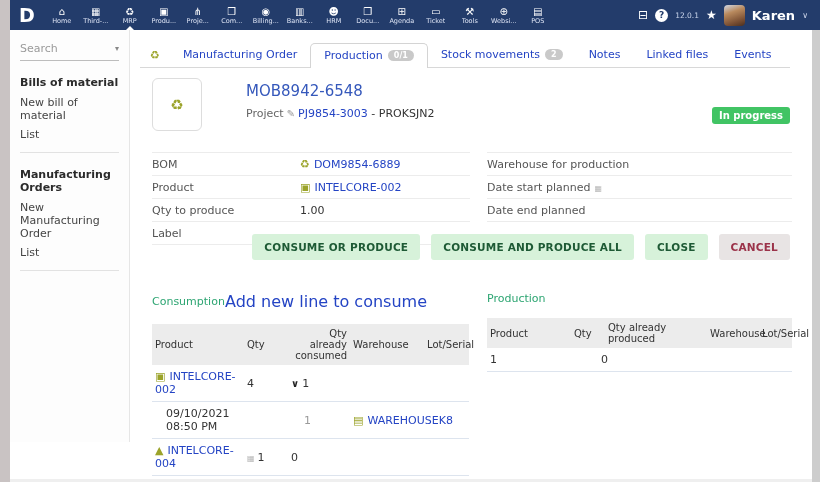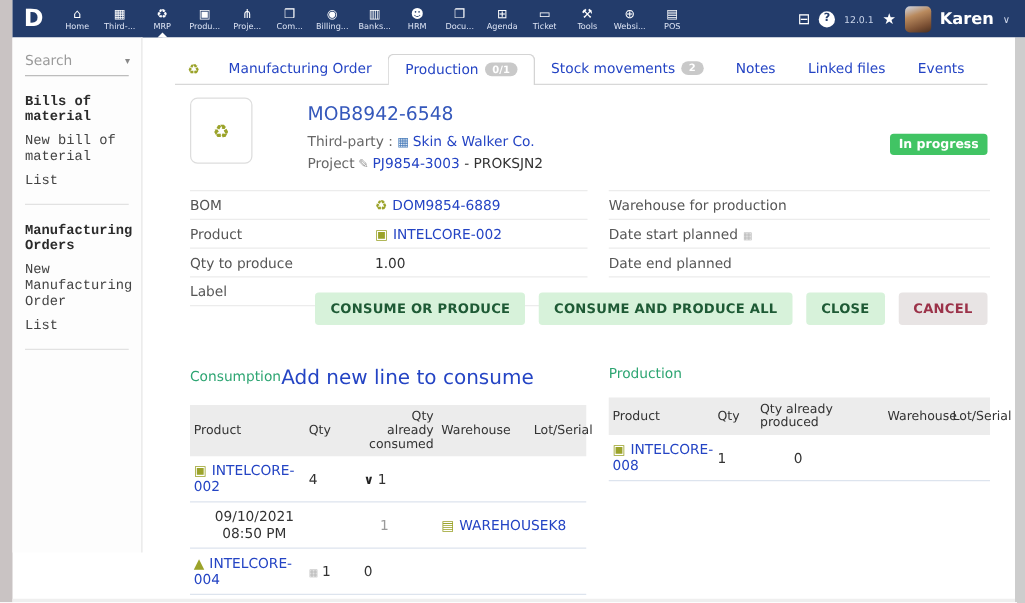--- a/index.html
+++ b/index.html
@@ -28,29 +28,29 @@
   .help-ic { width:13px; height:13px; border-radius:50%; background:#fff; color:#233c6b; font-size:9px;
              font-weight:bold; text-align:center; line-height:13px; cursor:pointer; }
   .version { font-size:7.5px; color:#c9d4ea; }
   .star-ic { font-size:12px; color:#fff; cursor:pointer; }
   .avatar { width:21px; height:21px; border-radius:4px; cursor:pointer;
             background:linear-gradient(160deg,#cfd8e8 0%,#b98a5e 35%,#7a4f33 75%,#4a2f1f 100%); }
   .username { font-size:13px; font-weight:bold; color:#fff; cursor:pointer; }
   .user-caret { font-size:8px; color:#cfd8ec; cursor:pointer; }
 
   
-  .sidebar { position:absolute; left:10px; top:30px; width:104px; height:412px; background:#fdfdfd;
+  .sidebar { position:absolute; left:10px; top:30px; width:120px; height:412px; background:#fdfdfd;
              border-right:1px solid #e6e6e6; padding-top:12px; }
   .search-row { margin:0 10px; border-bottom:1px solid #bdbdbd; display:flex; align-items:center;
                 justify-content:space-between; padding-bottom:5px; }
   .search-row input { border:none; outline:none; background:transparent; width:80px; font-size:11px;
                       color:#555; font-family:inherit; }
   .search-row input::placeholder { color:#9a9a9a; }
   .search-caret { font-size:8px; color:#888; cursor:pointer; }
-  .side-section { padding:0 10px; margin-top:15px;font-family:Liberation Mono, monospace; }
+  .side-section { padding:0 10px; margin-top:15px; }
   .side-title { font-size:11px; font-weight:bold; color:#2b2b2b; margin-bottom:7px; }
   .side-link { font-size:11px; color:#444; margin:6px 0; cursor:pointer; line-height:13px; }
   .side-div { border-bottom:1px solid #e2e2e2; margin:11px 10px 0 10px; }
 
   
   .content { position:absolute; left:130px; top:30px; width:682px; bottom:3px; background:#fff; }
 
   .tabs { position:absolute; left:10px; top:14px; width:650px; display:flex; align-items:flex-end;
           border-bottom:1px solid #d8d8d8; height:24px; }
   .tab { font-size:11px; color:#2444c4; padding:5px 13px 6px 13px; cursor:pointer; white-space:nowrap; }
@@ -102,21 +102,21 @@
 
   .grid-head { display:grid; background:#ececec; font-size:10px; color:#333; margin-top:13px;
                align-items:center; padding:4px 0; min-height:24px; }
   .grid-row { display:grid; font-size:11px; color:#333; border-bottom:1px solid #dde4ee;
               padding:5px 0; align-items:center; }
   .cons-grid { grid-template-columns:92px 44px 62px 74px 45px; }
   .prod-grid { grid-template-columns:84px 34px 102px 52px 33px; }
   .cell { padding:0 3px; }
   .c-right { text-align:right; }
   .hdr-wrap { line-height:11px; }
-  .date-cell { padding-left:14px; line-height:13px; color:#333;text-align:center; }
+  .date-cell { padding-left:14px; line-height:13px; color:#333; }
   .muted { color:#9a9a9a; }
   .exp-chev { font-weight:bold; color:#222; font-size:10px; margin-right:3px; cursor:pointer; }
 </style>
 </head>
 <body>
 
 <div class="page">
   <div class="left-strip"></div>
 
   <div class="navbar">
@@ -230,23 +230,20 @@
       <div class="tab">Events</div>
     </div>
 
     <div class="banner">
       <div class="photo-box">
         <span class="olive">♻</span>
       </div>
       <div class="banner-text">
         <div class="ref-title">MOB8942-6548</div>
         <div class="banner-line">
-          <span>Third-party : </span><span class="bld-ic">▦</span><span class="blue-link">Skin &amp; Walker Co.</span>
-        </div>
-        <div class="banner-line">
           <span>Project</span><span class="pencil">✎</span><span class="blue-link">PJ9854-3003</span><span class="dark-txt"> - PROKSJN2</span>
         </div>
       </div>
     </div>
 
     <div class="status-badge">In progress</div>
 
     <div class="ftable fl">
       <div class="frow">
         <div class="flabel">BOM</div>
@@ -328,21 +325,20 @@
         <span class="sec-title">Production</span>
       </div>
       <div class="grid-head prod-grid">
         <div class="cell">Product</div>
         <div class="cell">Qty</div>
         <div class="cell">Qty already produced</div>
         <div class="cell">Warehouse</div>
         <div class="cell">Lot/Serial</div>
       </div>
       <div class="grid-row prod-grid">
-        <div class="cell"><span class="olive ic-sm">▣</span><span class="blue-link">INTELCORE-008</span></div>
         <div class="cell">1</div>
         <div class="cell" style="padding-left:30px;">0</div>
         <div class="cell"></div>
         <div class="cell"></div>
       </div>
     </div>
 
   </div>
 
   <div class="right-strip"></div>

